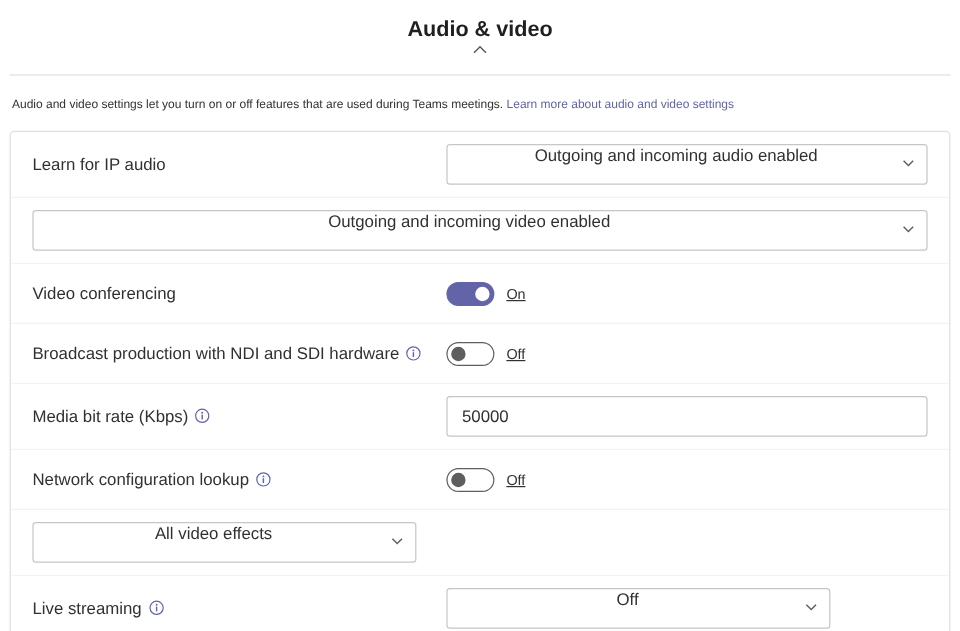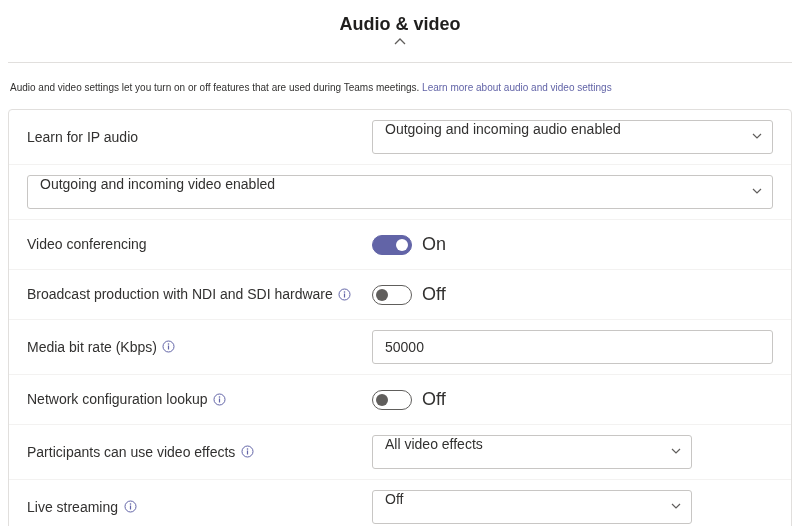--- a/index.html
+++ b/index.html
@@ -81,20 +81,21 @@
       border: 1px solid #c8c6c4;
       border-radius: 3px;
       background: #fff;
       padding: 0 30px 0 12px;
       font-size: 14px;
       font-family: inherit;
       color: #323130;
       appearance: none;
       position: relative;
       cursor: pointer;
+      text-align: center;
     }
     .select-wrap {
       position: relative;
       width: 100%;
     }
     .select-wrap .caret {
       position: absolute;
       right: 10px;
       top: 50%;
       transform: translateY(-50%);
@@ -139,22 +140,23 @@
     }
     .toggle.on {
       background: #6264a7;
       border-color: #6264a7;
     }
     .toggle.on .knob {
       background: #fff;
       left: 23px;
     }
     .toggle-label {
-      font-size: 18px;
-      color: #323130;
+      font-size: 12px;
+      color: #323130;
+      text-decoration: underline;
     }
   </style>
 </head>
 <body>
 
 <div class="section-header">
   <h2>Audio &amp; video</h2>
   <span class="chevron">
     <svg width="14" height="14" viewBox="0 0 14 14">
         <path d="M2 9 L7 4 L12 9" fill="none" stroke="currentColor" stroke-width="1.3"></path>
@@ -255,30 +257,20 @@
       <div class="toggle-wrap">
         <div class="toggle">
             <div class="knob"></div>
           </div>
         <span class="toggle-label">Off</span>
       </div>
     </div>
   </div>
 
   <div class="row">
-    <div class="row-label">
-      <span>Participants can use video effects</span>
-      <span class="info-icon">
-          <svg width="13" height="13" viewBox="0 0 13 13">
-            <circle cx="6.5" cy="6.5" r="5.5" fill="none" stroke="currentColor" stroke-width="1"></circle>
-            <circle cx="6.5" cy="4" r="0.8" fill="currentColor"></circle>
-            <rect x="5.9" y="5.5" width="1.2" height="4" fill="currentColor"></rect>
-          </svg>
-        </span>
-    </div>
     <div class="row-control">
       <div class="select-wrap narrow">
         <div class="select-box">All video effects</div>
         <span class="caret"><svg width="12" height="12" viewBox="0 0 12 12">
               <path d="M2 4 L6 8 L10 4" fill="none" stroke="currentColor" stroke-width="1.2"></path>
             </svg></span>
       </div>
     </div>
   </div>
 

